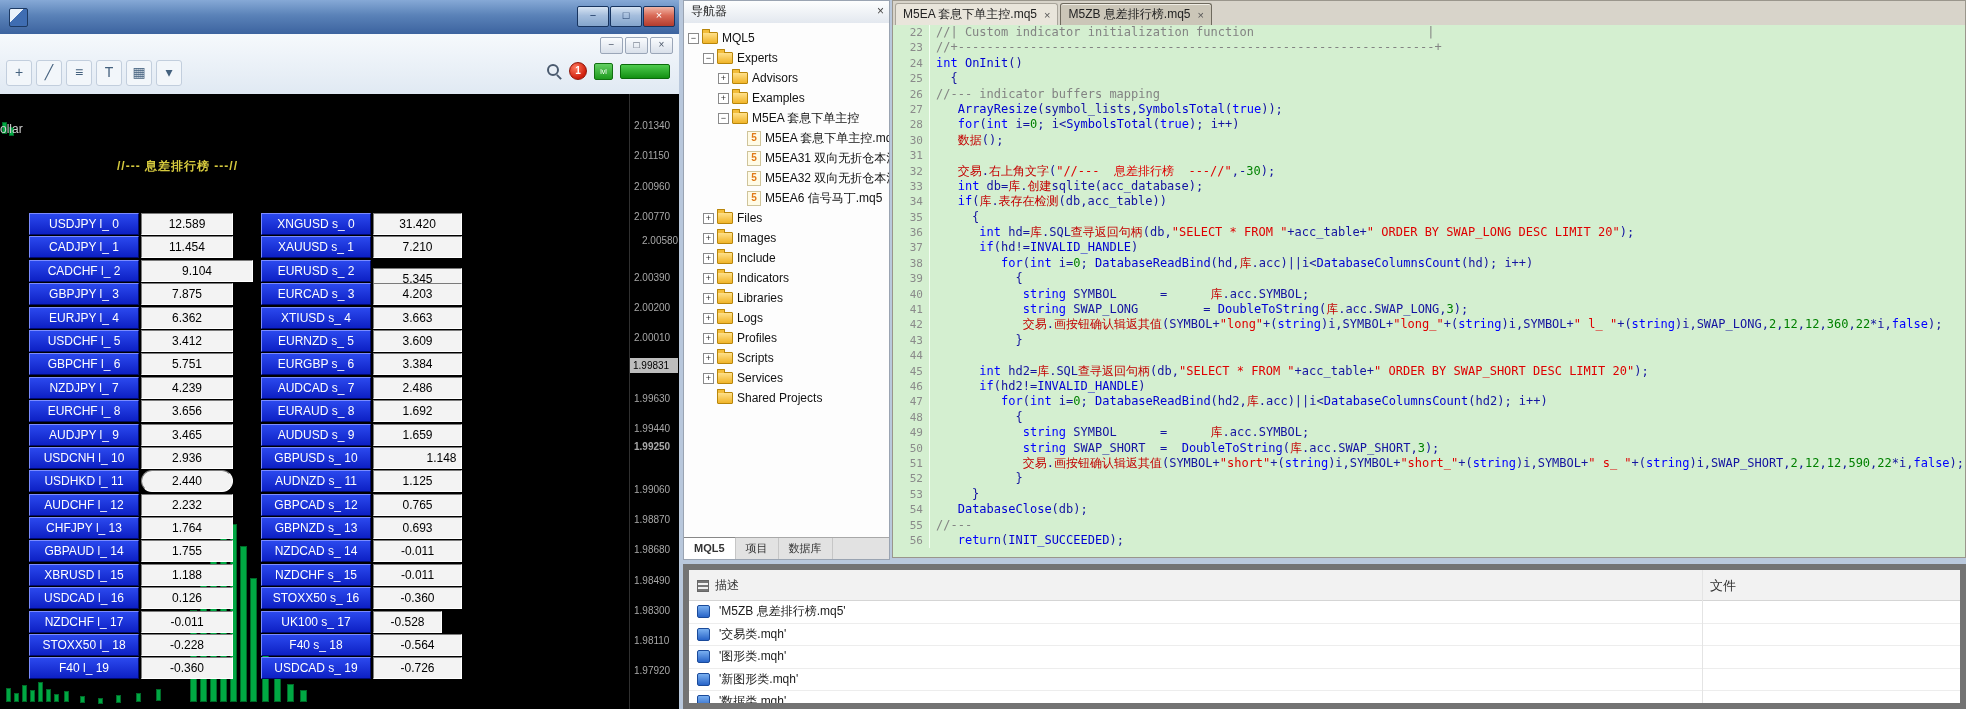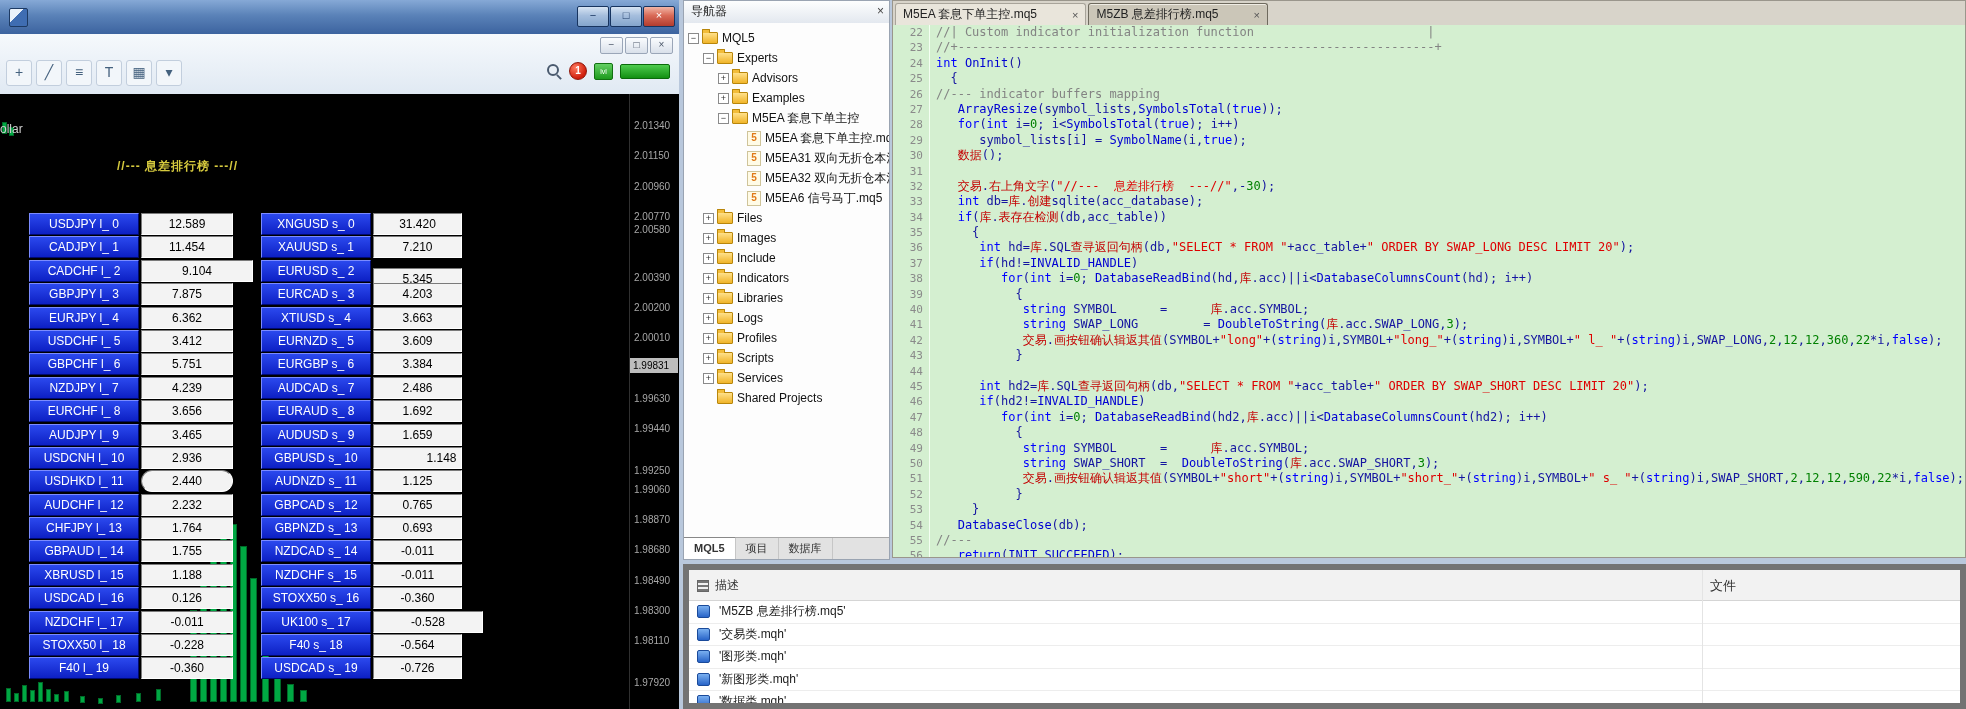--- a/index.html
+++ b/index.html
@@ -69,21 +69,21 @@
           color:#e07818;font-size:10px;font-weight:bold;text-align:center;line-height:12px;}
   .nav-tabs{position:absolute;left:0;bottom:0;right:0;height:21px;background:#e2e2e2;border-top:1px solid #a8a8a8;display:flex;}
   .nav-tab{padding:0 10px;font-size:11px;color:#333;line-height:20px;border-right:1px solid #c6c6c6;}
   .nav-tab.active{background:#fff;font-weight:bold;border-top:1px solid #888;margin-top:-1px;}
 
   
   .editor{position:absolute;left:892px;top:0;width:1074px;height:558px;background:#d4efd0;border:1px solid #9a968c;box-sizing:border-box;}
   .tabbar{position:absolute;left:0;top:0;right:0;height:24px;background:#d8d4ca;border-bottom:1px solid #9a968c;
           display:flex;align-items:flex-end;padding-left:2px;gap:2px;}
   .etab{display:flex;align-items:center;height:21px;padding:0 7px;border:1px solid #a8a49a;border-bottom:none;
-        border-radius:3px 3px 0 0;background:#e9e5db;font-size:12px;color:#222;white-space:nowrap;gap:28px;}
+        border-radius:3px 3px 0 0;background:#e9e5db;font-size:12px;color:#222;white-space:nowrap;}
   .etab.active{background:#cbc6b8;border-color:#6e6a5e;box-shadow:inset 0 1px 0 #efece4;}
   .etab-close{margin-left:7px;color:#555;font-size:11px;}
   .code{position:absolute;left:0;top:24px;right:0;bottom:0;overflow:hidden;background:#d4efd0;}
   .code-line{display:flex;height:15.4px;line-height:15.4px;white-space:pre;
              font-family:"DejaVu Sans Mono",monospace;font-size:12px;}
   .ln{flex:none;width:30px;text-align:right;padding-right:6px;margin-right:6px;border-right:1px solid #f4fff2;
       color:#8a8a8a;font-size:11px;}
   .ct{flex:1;overflow:hidden;color:#1414a0;}
   .kw{color:#0000ff;}
   .cmt{color:#838383;}
@@ -291,50 +291,50 @@
           <div class="trow">
             <div class="tsym">NZDCHF s_ 15</div>
             <div class="tval" style="width: 89px;">-0.011</div>
           </div>
           <div class="trow">
             <div class="tsym">STOXX50 s_ 16</div>
             <div class="tval" style="width: 89px;">-0.360</div>
           </div>
           <div class="trow">
             <div class="tsym">UK100 s_ 17</div>
-            <div class="tval" style="width: 110px;">-0.528</div>
+            <div class="tval" style="width: 69px;">-0.528</div>
           </div>
           <div class="trow">
             <div class="tsym">F40 s_ 18</div>
             <div class="tval" style="width: 89px;">-0.564</div>
           </div>
           <div class="trow">
             <div class="tsym">USDCAD s_ 19</div>
             <div class="tval" style="width: 89px;">-0.726</div>
           </div>
         </div>
       <div class="scale">
           <div class="price-label" style="top: 26px;">2.01340</div>
           <div class="price-label" style="top: 56.3px;">2.01150</div>
           <div class="price-label" style="top: 86.6px;">2.00960</div>
           <div class="price-label" style="top: 116.9px;">2.00770</div>
-          <div class="price-label" style="top: 130px;">2.00580</div>
+          <div class="price-label" style="top: 141px; margin-left: 8px;">2.00580</div>
           <div class="price-label" style="top: 177.5px;">2.00390</div>
           <div class="price-label" style="top: 207.8px;">2.00200</div>
           <div class="price-label" style="top: 238.1px;">2.00010</div>
           <div class="price-label" style="top: 298.7px;">1.99630</div>
           <div class="price-label" style="top: 329px;">1.99440</div>
-          <div class="price-label" style="top: 371px;">1.99250</div>
+          <div class="price-label" style="top: 347px; font-weight: bold;">1.99250</div>
           <div class="price-label" style="top: 389.6px;">1.99060</div>
           <div class="price-label" style="top: 419.9px;">1.98870</div>
           <div class="price-label" style="top: 450.2px;">1.98680</div>
           <div class="price-label" style="top: 480.5px;">1.98490</div>
           <div class="price-label" style="top: 510.8px;">1.98300</div>
           <div class="price-label" style="top: 541.1px;">1.98110</div>
-          <div class="price-label" style="top: 571.4px; margin-top: 12px;">1.97920</div>
+          <div class="price-label" style="top: 571.4px;">1.97920</div>
           <div class="price-current" style="top: 264px;">1.99831</div>
         </div>
     <div class="candle" style="left: 2px; top: 28px; width: 5px; height: 12px;"></div>
         <div class="candle" style="left: 9px; top: 33px; width: 5px; height: 9px;"></div>
         <div class="candle" style="left: 6px; top: 594px; width: 5px; height: 14px;"></div>
         <div class="candle" style="left: 14px; top: 599px; width: 5px; height: 9px;"></div>
         <div class="candle" style="left: 22px; top: 591px; width: 5px; height: 17px;"></div>
         <div class="candle" style="left: 30px; top: 596px; width: 5px; height: 12px;"></div>
         <div class="candle" style="left: 38px; top: 588px; width: 5px; height: 20px;"></div>
         <div class="candle" style="left: 46px; top: 595px; width: 5px; height: 13px;"></div>
@@ -482,21 +482,20 @@
         </span>
       </div>
     <div class="code">
         <div class="code-line"><span class="ln">22</span><span class="ct"><span class="cmt">//| Custom indicator initialization function                        |</span></span></div>
         <div class="code-line"><span class="ln">23</span><span class="ct"><span class="cmt">//+------------------------------------------------------------------+</span></span></div>
         <div class="code-line"><span class="ln">24</span><span class="ct"><span class="kw">int</span> <span class="fn">OnInit</span>()</span></div>
         <div class="code-line"><span class="ln">25</span><span class="ct">  {</span></div>
         <div class="code-line"><span class="ln">26</span><span class="ct"><span class="cmt">//--- indicator buffers mapping</span></span></div>
         <div class="code-line"><span class="ln">27</span><span class="ct">   <span class="fn">ArrayResize</span>(symbol_lists,<span class="fn">SymbolsTotal</span>(<span class="kw">true</span>));</span></div>
         <div class="code-line"><span class="ln">28</span><span class="ct">   <span class="kw">for</span>(<span class="kw">int</span> i=<span class="num">0</span>; i&lt;<span class="fn">SymbolsTotal</span>(<span class="kw">true</span>); i++)</span></div>
-        <div class="code-line"><span class="ln">29</span><span class="ct">      symbol_lists[i] = <span class="fn">SymbolName</span>(i,<span class="kw">true</span>);</span></div>
         <div class="code-line"><span class="ln">30</span><span class="ct">   <span class="zh">数据</span>();</span></div>
         <div class="code-line"><span class="ln">31</span><span class="ct"></span></div>
         <div class="code-line"><span class="ln">32</span><span class="ct">   <span class="zh">交易</span>.<span class="zh">右上角文字</span>(<span class="str">"//---  息差排行榜  ---//"</span>,-<span class="num">30</span>);</span></div>
         <div class="code-line"><span class="ln">33</span><span class="ct">   <span class="kw">int</span> db=<span class="zh">库</span>.<span class="zh">创建</span>sqlite(acc_database);</span></div>
         <div class="code-line"><span class="ln">34</span><span class="ct">   <span class="kw">if</span>(<span class="zh">库</span>.<span class="zh">表存在检测</span>(db,acc_table))</span></div>
         <div class="code-line"><span class="ln">35</span><span class="ct">     {</span></div>
         <div class="code-line"><span class="ln">36</span><span class="ct">      <span class="kw">int</span> hd=<span class="zh">库</span>.SQL<span class="zh">查寻返回句柄</span>(db,<span class="str">"SELECT * FROM "</span>+acc_table+<span class="str">" ORDER BY SWAP_LONG DESC LIMIT 20"</span>);</span></div>
         <div class="code-line"><span class="ln">37</span><span class="ct">      <span class="kw">if</span>(hd!=<span class="fn">INVALID_HANDLE</span>)</span></div>
         <div class="code-line"><span class="ln">38</span><span class="ct">         <span class="kw">for</span>(<span class="kw">int</span> i=<span class="num">0</span>; <span class="fn">DatabaseReadBind</span>(hd,<span class="zh">库</span>.acc)||i&lt;<span class="fn">DatabaseColumnsCount</span>(hd); i++)</span></div>
         <div class="code-line"><span class="ln">39</span><span class="ct">           {</span></div>

